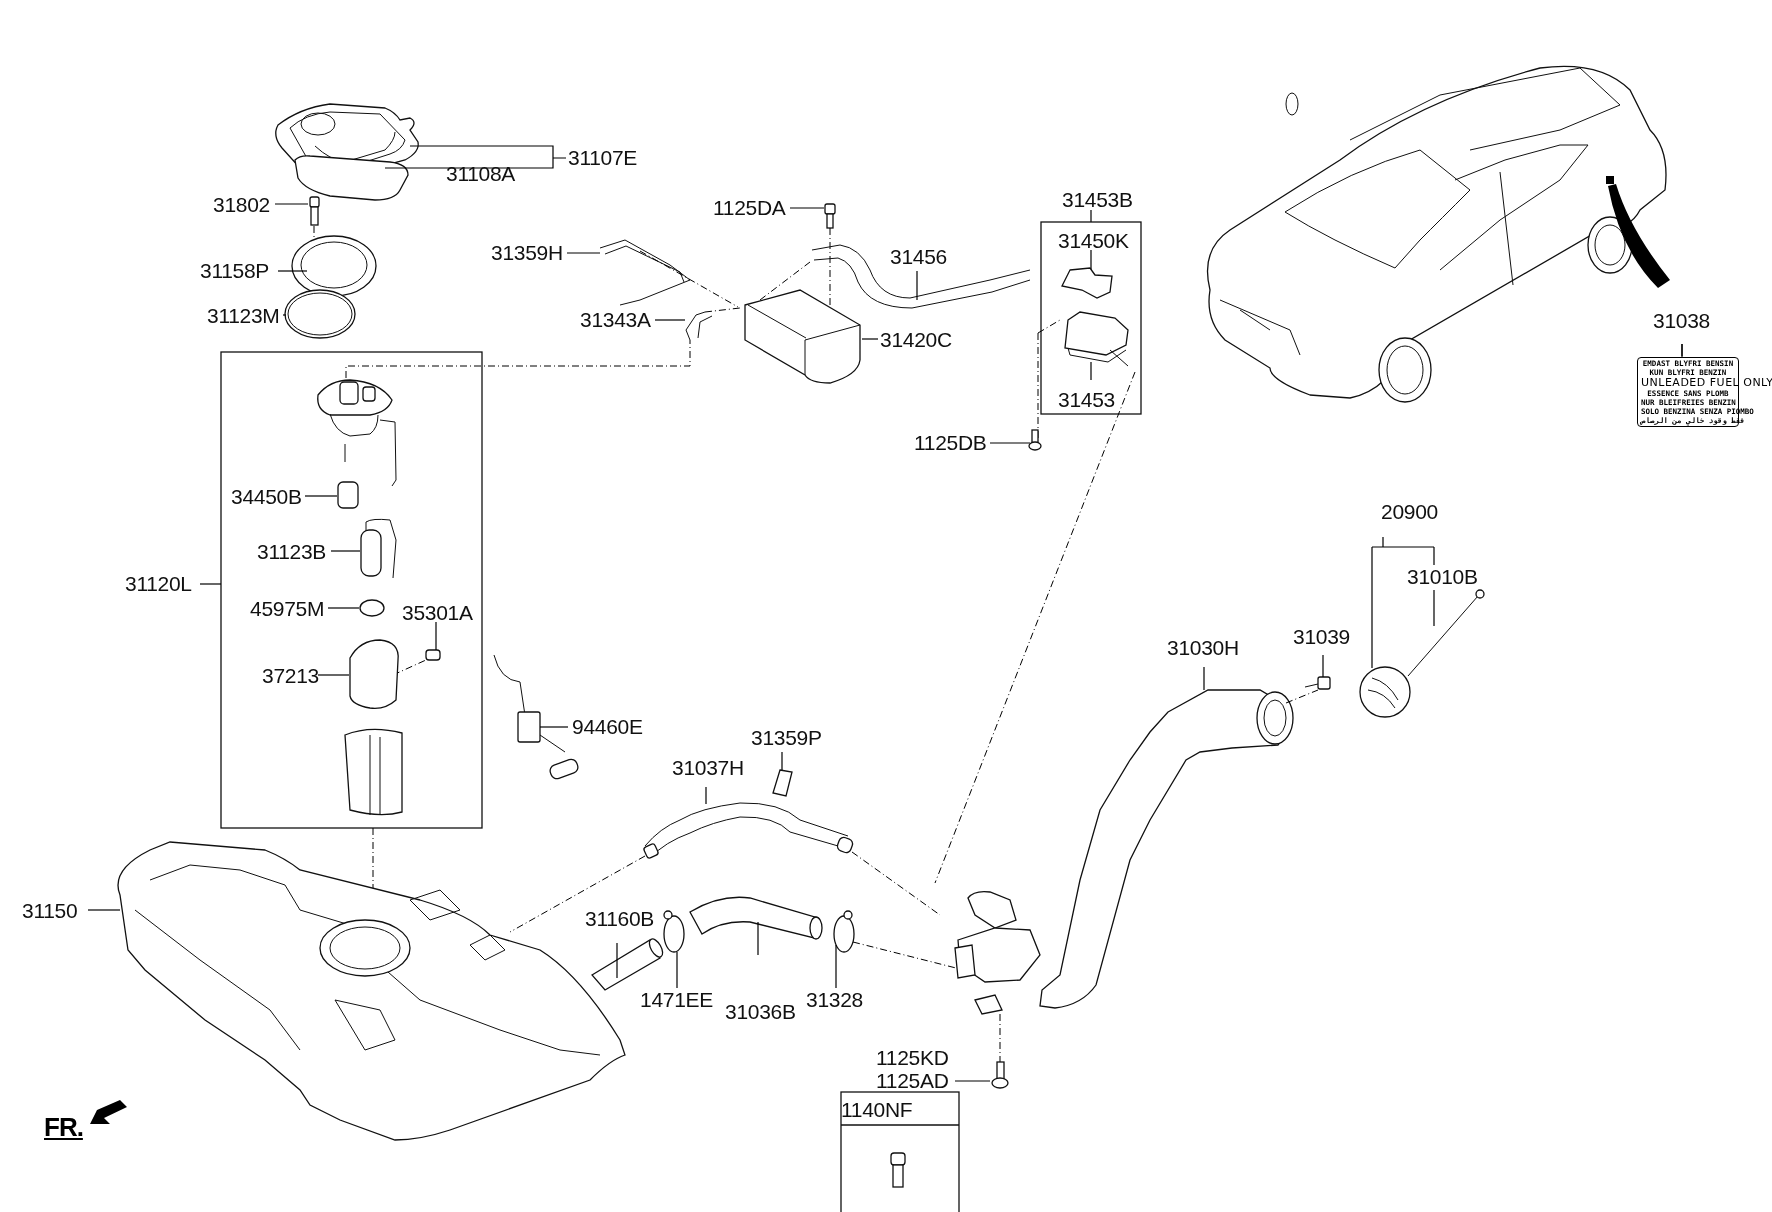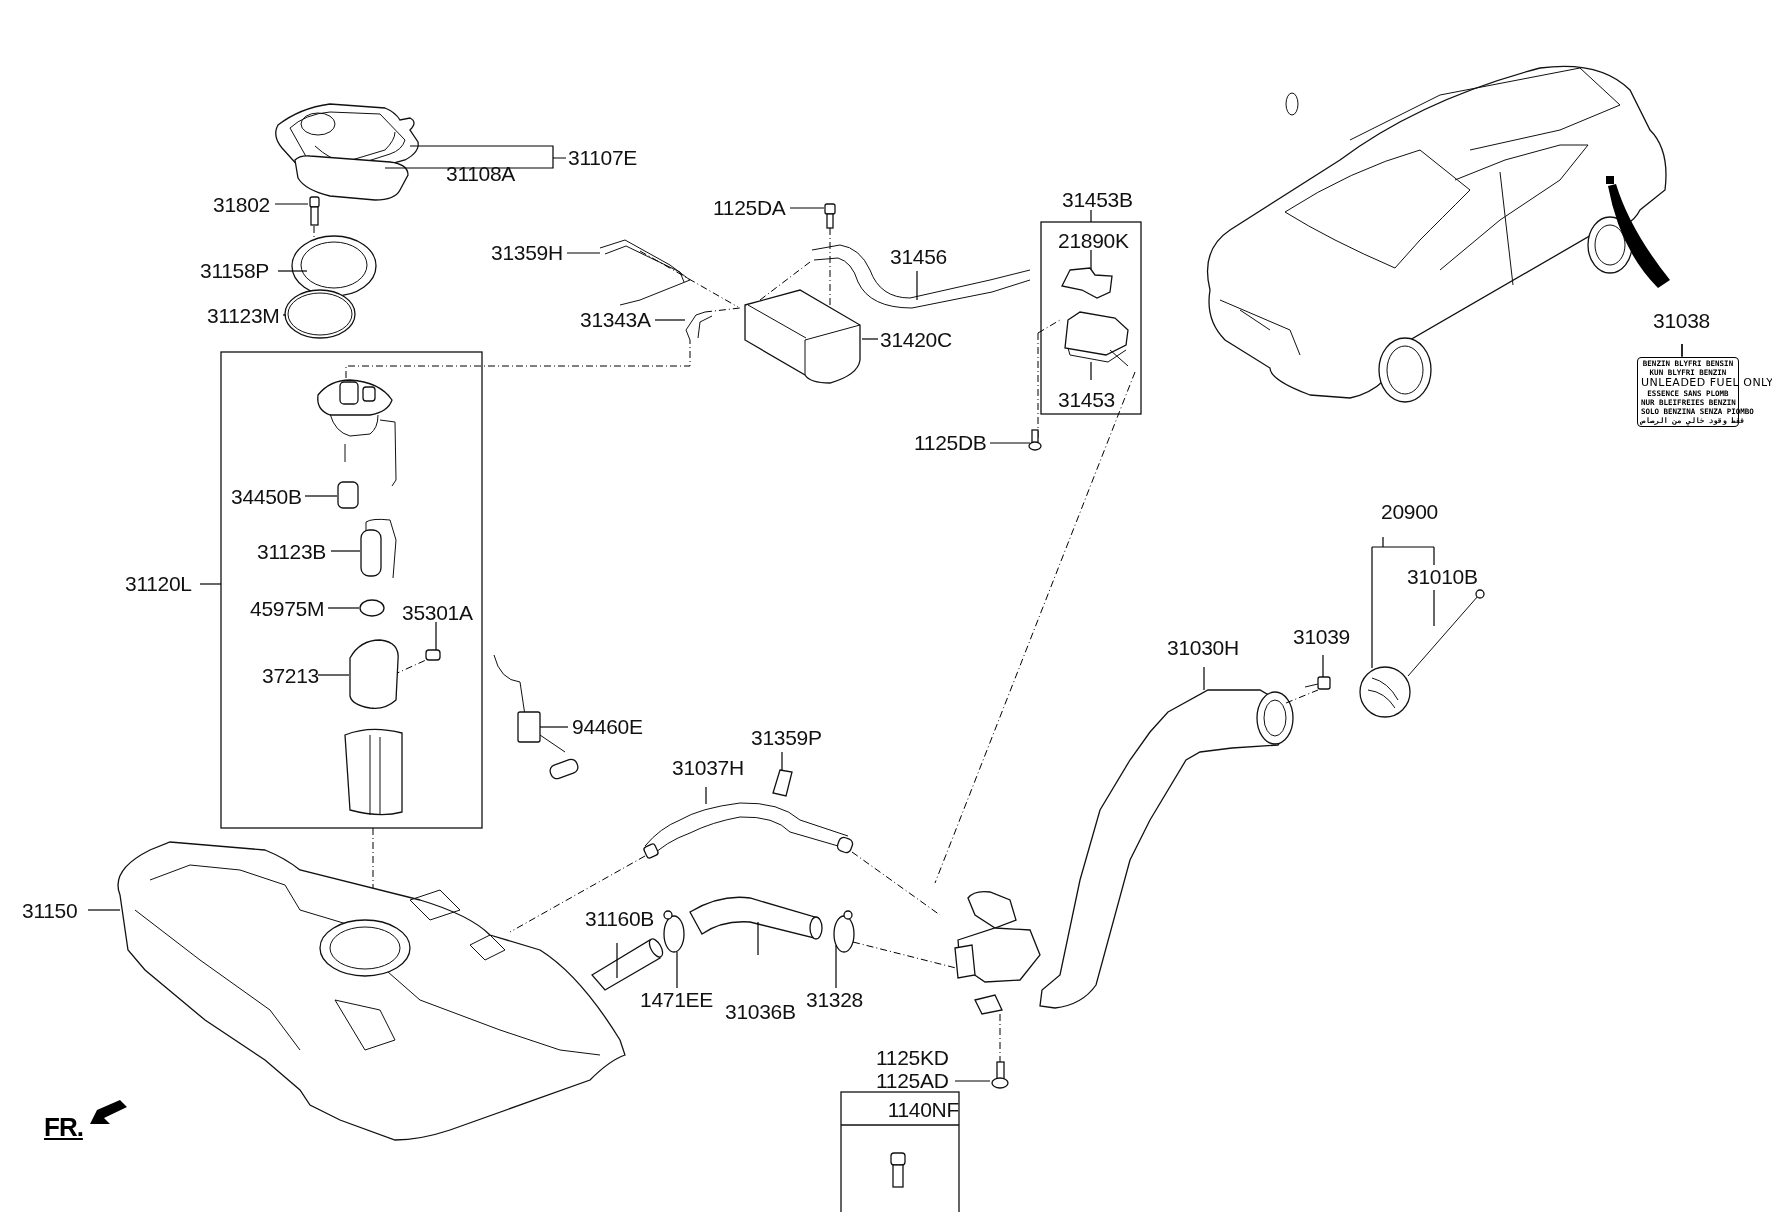--- a/index.html
+++ b/index.html
@@ -11,21 +11,21 @@
   svg .ln { stroke:#000; stroke-width:1.2; fill:none; }
   svg .part { stroke:#111; stroke-width:1.3; fill:#fff; }
   svg .dash { stroke:#000; stroke-width:1; fill:none; stroke-dasharray:7 3 1 3; }
   svg .thin { stroke:#111; stroke-width:1; fill:none; }
   svg .solid { fill:#000; stroke:none; }
   .fuel-label { position:absolute; border:1.5px solid #000; border-radius:4px; background:#fff;
                 font-family:"DejaVu Sans Mono", monospace; text-align:center; padding:1px 3px; }
   .fuel-label div { font-size:7.5px; line-height:9px; font-weight:bold; white-space:nowrap; }
   .fuel-label div.main { font-size:11px; line-height:12px; font-weight:normal; font-family:"DejaVu Sans", sans-serif; letter-spacing:0.5px; }
   .fr { position:absolute; font-size:26px; font-weight:bold; letter-spacing:-1px;text-decoration:underline; }
-  .boxcap { position:absolute; font-size:20px; text-align:right; }
+  .boxcap { position:absolute; font-size:20px; text-align:left; }
 </style>
 </head>
 <body>
 
 <svg id="canvas" viewBox="0 0 1772 1212" xmlns="http://www.w3.org/2000/svg">
 
   <g>
     <path class="part" d="M278 125 Q300 108 330 104 L385 108 Q395 112 400 120 L410 118 Q418 122 410 130 L418 142 Q420 152 405 160 L340 178 Q320 182 300 168 L282 148 Q272 136 278 125 Z"></path>
     <path class="thin" d="M290 128 Q305 114 330 112 L380 114 L405 140 Q402 150 390 154 L340 170 Q322 172 308 160 Z"></path>
     <ellipse class="thin" cx="318" cy="124" rx="17" ry="11"></ellipse>
@@ -276,21 +276,21 @@
 <div class="lbl big" style="left:250px;top:599px">45975M</div>
 <div class="lbl big" style="left:402px;top:603px">35301A</div>
 <div class="lbl big" style="left:262px;top:666px">37213</div>
 <div class="lbl big" style="left:572px;top:717px">94460E</div>
 <div class="lbl big" style="left:713px;top:198px">1125DA</div>
 <div class="lbl big" style="left:491px;top:243px">31359H</div>
 <div class="lbl big" style="left:890px;top:247px">31456</div>
 <div class="lbl big" style="left:580px;top:310px">31343A</div>
 <div class="lbl big" style="left:880px;top:330px">31420C</div>
 <div class="lbl big" style="left:1062px;top:190px">31453B</div>
-<div class="lbl big" style="left:1058px;top:231px">21890K</div>
+<div class="lbl big" style="left:1058px;top:231px">31450K</div>
 <div class="lbl big" style="left:1058px;top:390px">31453</div>
 <div class="lbl big" style="left:914px;top:433px">1125DB</div>
 <div class="lbl big" style="left:1653px;top:311px">31038</div>
 <div class="lbl big" style="left:1381px;top:502px">20900</div>
 <div class="lbl big" style="left:1407px;top:567px">31010B</div>
 <div class="lbl big" style="left:1167px;top:638px">31030H</div>
 <div class="lbl big" style="left:1293px;top:627px">31039</div>
 <div class="lbl big" style="left:751px;top:728px">31359P</div>
 <div class="lbl big" style="left:672px;top:758px">31037H</div>
 <div class="lbl big" style="left:22px;top:901px">31150</div>
@@ -298,20 +298,20 @@
 <div class="lbl big" style="left:725px;top:1002px">31036B</div>
 <div class="lbl big" style="left:640px;top:990px">1471EE</div>
 <div class="lbl big" style="left:806px;top:990px">31328</div>
 <div class="lbl big" style="left:876px;top:1048px">1125KD</div>
 <div class="lbl big" style="left:876px;top:1071px">1125AD</div>
 <div class="boxcap lbl big" style="left:841px;top:1100px;width:118px">1140NF</div>
 
 <div class="fr" style="left:44px;top:1112px">FR.</div>
 
 <div class="fuel-label" style="left:1637px;top:357px;width:94px">
-  <div>BENZIN BLYFRI BENSIN</div>
+  <div>EMDAST BLYFRI BENSIN</div>
   <div>KUN BLYFRI BENZIN</div>
   <div class="main">UNLEADED FUEL ONLY</div>
   <div>ESSENCE SANS PLOMB</div>
   <div>NUR BLEIFREIES BENZIN</div>
   <div>SOLO BENZINA SENZA PIOMBO</div>
   <div>فقط وقود خالي من الرصاص</div>
 </div>
 
 </body></html>

